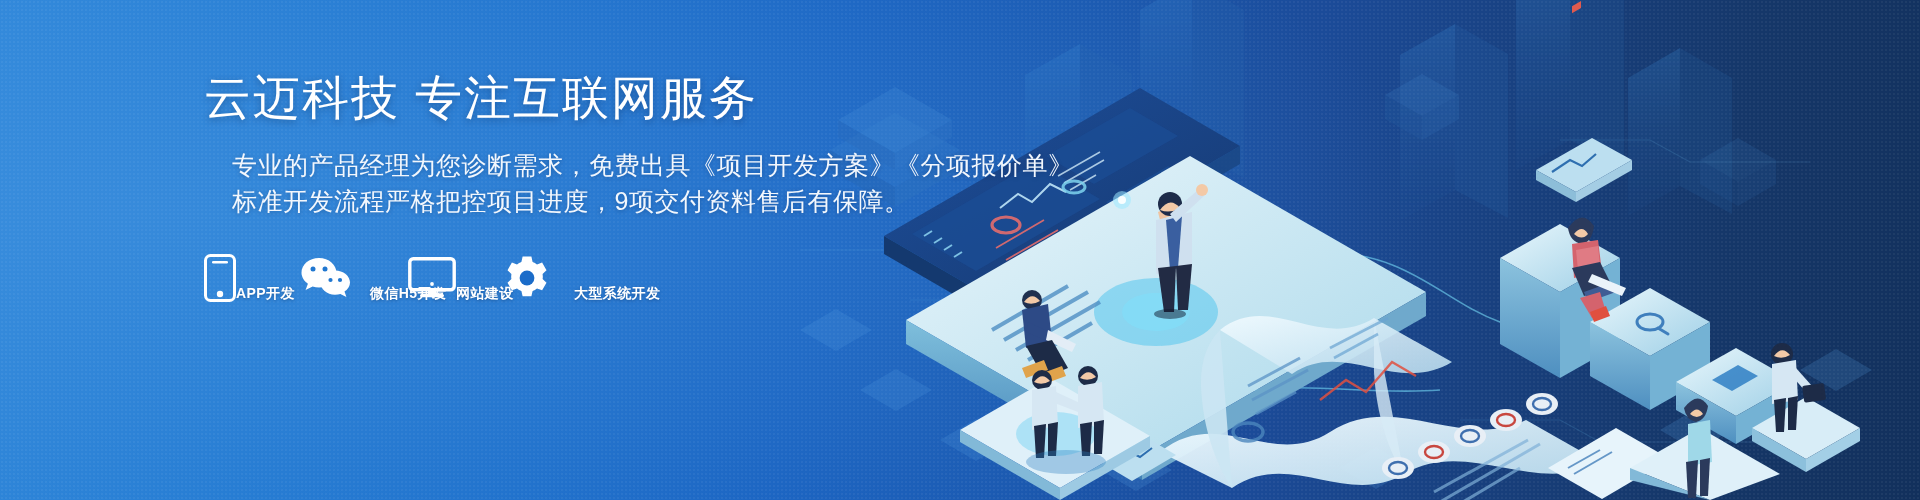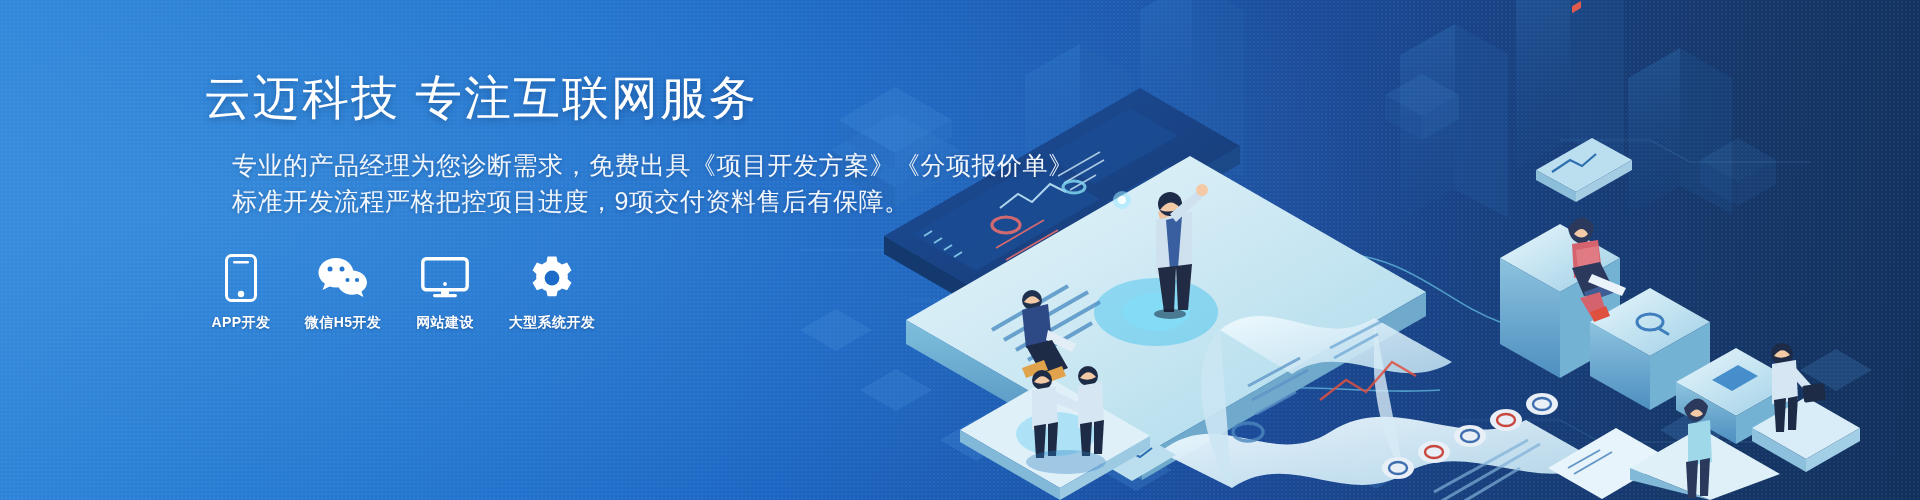--- a/index.html
+++ b/index.html
@@ -31,33 +31,33 @@
   }
   .subs{margin-top:26px;}
   .sub{
     font-size:25px;line-height:36px;color:#f2f7fd;font-weight:400;
     letter-spacing:.5px;white-space:nowrap;
     text-shadow:0 1px 4px rgba(4,30,70,.3);
     margin-left:28px;
   }
   .icons{display:flex;align-items:flex-start;margin-top:34px;}
   .icon-cell{
-    display:flex;flex-direction:column;align-items:center;
+    display:flex;flex-direction:row;align-items:flex-end;
     width:74px;margin-right:22px;
   }
-  .icon-cell:last-child{margin-right:0;}
+  .icon-cell:last-child{margin-right:0;gap:24px;}
   .icon-glyph{height:50px;display:flex;align-items:center;justify-content:center;}
   .icon-label{
     margin-top:11px;font-size:14px;color:#ffffff;font-weight:bold;
     white-space:nowrap;letter-spacing:.4px;
     text-shadow:0 1px 3px rgba(4,30,70,.35);
   }
   .c-app{width:74px;}
   .c-mini{width:74px;}
-  .c-wx{width:86px;}
+  .c-wx{width:86px;gap:18px;}
   .c-web{width:74px;}
   .c-sys{width:96px;}
 </style>
 </head>
 <body>
 
 <div id="banner">
 
   <div class="art">
     <svg width="1120" height="500" viewBox="0 0 1120 500">

